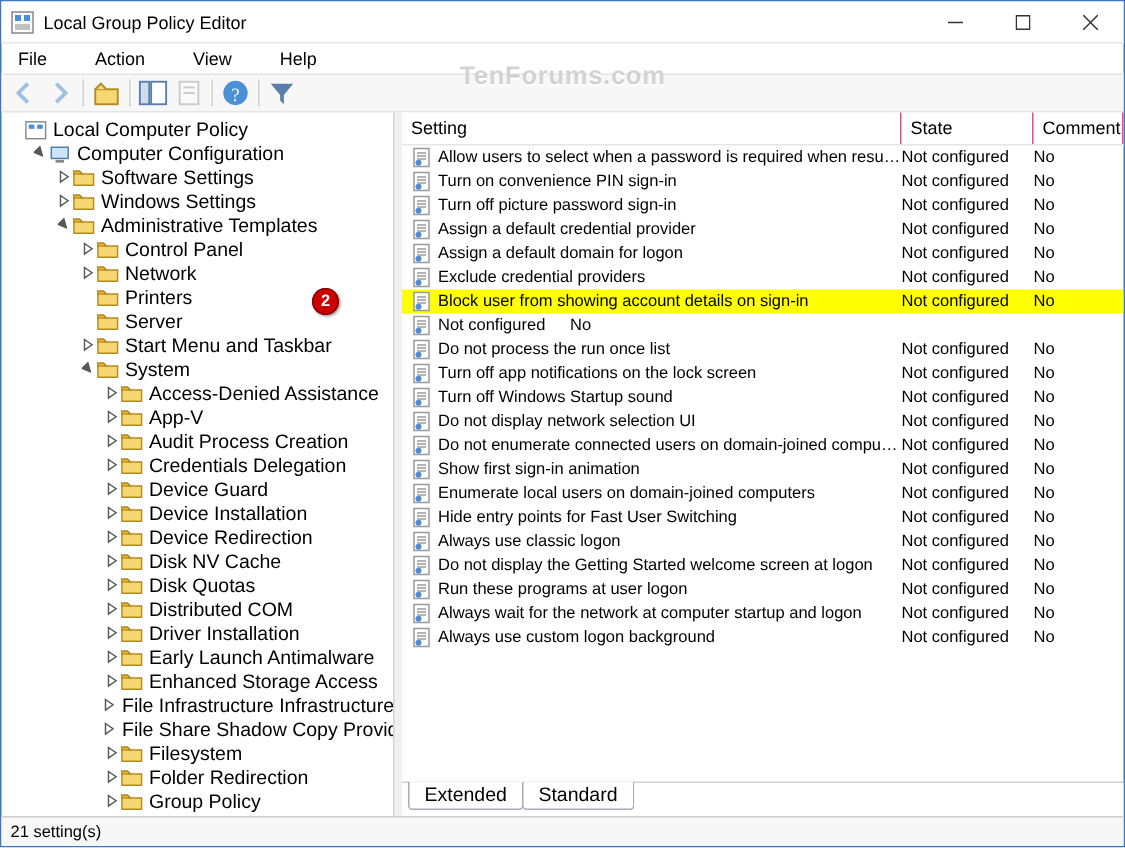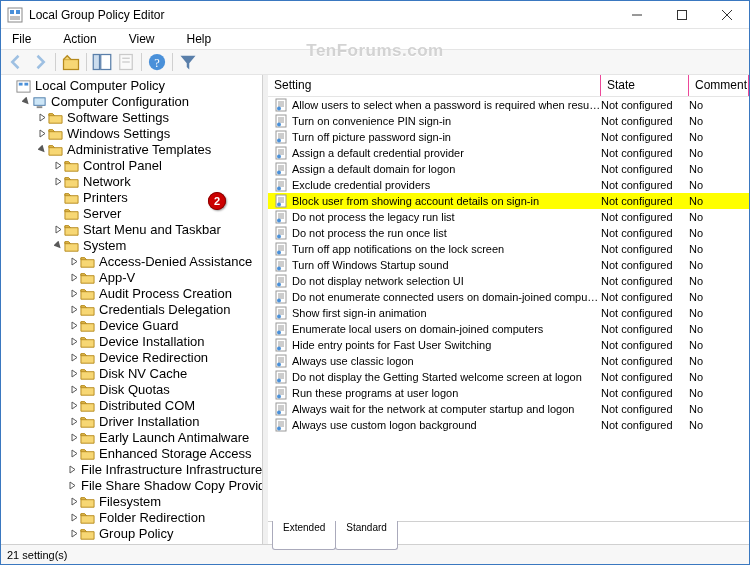--- a/index.html
+++ b/index.html
@@ -27,21 +27,21 @@
   .col-state { width: 88px; text-align: left; }
   .col-comment { width: 60px; text-align: left; }
   .list-body { flex: 1; overflow: auto; border-bottom: 1px solid #d0d0d0; }
   .row { display: flex; align-items: center; height: 16px; padding: 0 6px; font-size: 11px; line-height: 16px; white-space: nowrap; }
   .row.highlight { background: #ffff00; }
   .row-icon { width: 14px; height: 14px; margin-right: 4px; flex-shrink: 0; }
   .row .col-setting { flex: 1; overflow: hidden; text-overflow: ellipsis; }
   .row .col-state { width: 88px; }
   .row .col-comment { width: 54px; }
   .tabs { height: 22px; display: flex; align-items: flex-start; padding-left: 4px; background: #fff; }
-  .tab { border: 1px solid #aab; border-top: none; border-radius: 0 0 3px 3px; padding: 1px 10px 16px; font-size: 10px; margin-right: -1px; background: #fff; position: relative; top: -1px;}
+  .tab { border: 1px solid #aab; border-top: none; border-radius: 0 0 3px 3px; padding: 1px 10px 2px; font-size: 13px; margin-right: -1px; background: #fff; position: relative; top: -1px;}
   .tab.active { background: #fff; z-index: 2; }
   .statusbar { height: 20px; border-top: 1px solid #d0d0d0; display: flex; align-items: center; padding: 0 6px; font-size: 11px; background:#f7f7f7;}
 
   
   .tree ul { list-style: none; margin: 0; padding-left: 16px; }
   .tree > ul { padding-left: 0; }
   .tree li { position: relative; }
   .node { display: flex; align-items: center; height: 16px; white-space: nowrap; font-size: 13px; }
   .expander { width: 12px; height: 12px; display: inline-flex; align-items: center; justify-content: center; margin-right: 0px; }
   .expander svg { width: 9px; height: 9px; }
@@ -659,21 +659,20 @@
             <span class="col-comment">No</span>
           </div>
           <div class="row">
             <span class="row-icon"><svg viewBox="0 0 14 14">
                 <rect x="2" y="1" width="10" height="12" fill="#fff" stroke="#9a9a9a"></rect>
                 <line x1="4" y1="4" x2="10" y2="4" stroke="#9a9a9a"></line>
                 <line x1="4" y1="6" x2="10" y2="6" stroke="#9a9a9a"></line>
                 <line x1="4" y1="8" x2="10" y2="8" stroke="#9a9a9a"></line>
                 <circle cx="5" cy="10.5" r="2" fill="#4a90d9"></circle>
               </svg></span>
-            <span class="col-setting">Do not process the legacy run list</span>
             <span class="col-state">Not configured</span>
             <span class="col-comment">No</span>
           </div>
           <div class="row">
             <span class="row-icon"><svg viewBox="0 0 14 14">
                 <rect x="2" y="1" width="10" height="12" fill="#fff" stroke="#9a9a9a"></rect>
                 <line x1="4" y1="4" x2="10" y2="4" stroke="#9a9a9a"></line>
                 <line x1="4" y1="6" x2="10" y2="6" stroke="#9a9a9a"></line>
                 <line x1="4" y1="8" x2="10" y2="8" stroke="#9a9a9a"></line>
                 <circle cx="5" cy="10.5" r="2" fill="#4a90d9"></circle>

